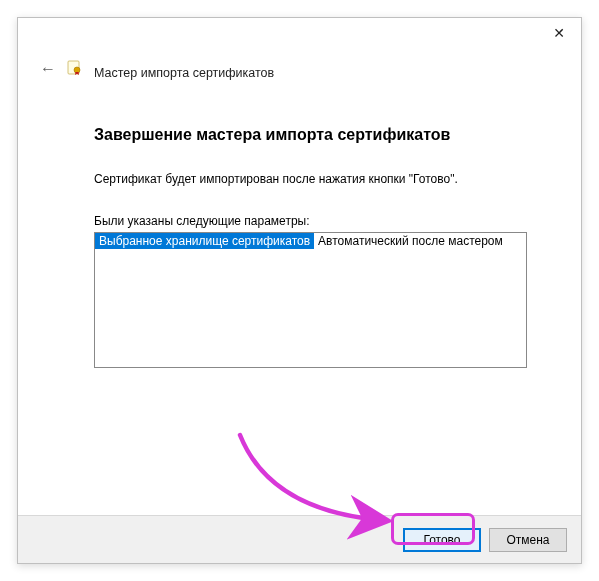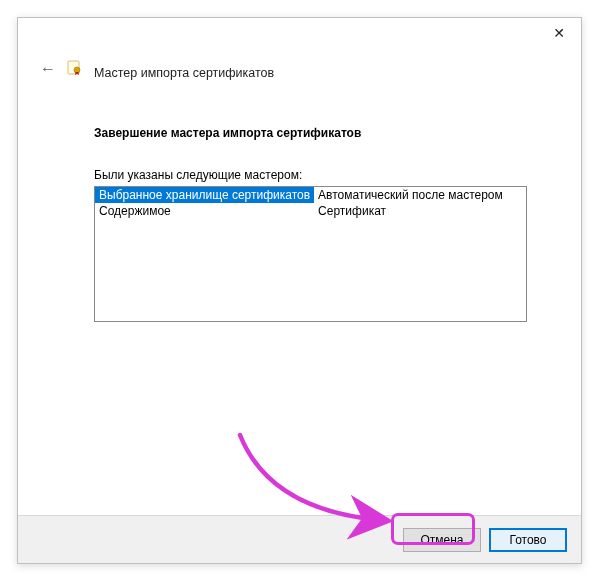--- a/index.html
+++ b/index.html
@@ -50,21 +50,21 @@
   .wizard-icon svg { width: 100%; height: 100%; }
   .wizard-title {
     font-size: 12.5px;
     color: #222;
     margin-top: 12px;
   }
   .content {
     padding: 46px 58px 0 76px;
   }
   .heading {
-    font-size: 12px;
+    font-size: 16px;
     font-weight: 600;
     color: #000;
     margin: 0 0 28px 0;
   }
   .desc {
     font-size: 12px;
     color: #000;
     margin: 0 0 28px 0;
   }
   .params-label {
@@ -151,41 +151,38 @@
         <rect x="2" y="3" width="11" height="13" rx="1" fill="#fffde6" stroke="#c9b25a" stroke-width="0.8"></rect>
         <circle cx="11" cy="12" r="3" fill="#d9a300" stroke="#a87500" stroke-width="0.6"></circle>
         <path d="M9.5 14 L9 17 L11 15.8 L13 17 L12.5 14" fill="#c01818"></path>
       </svg>
     </span>
     <span class="wizard-title">Мастер импорта сертификатов</span>
   </div>
 
   <div class="content">
     <h1 class="heading">Завершение мастера импорта сертификатов</h1>
-    <p class="params-label">Были указаны следующие мастером:</p>
+    <p class="desc">Сертификат будет импортирован после нажатия кнопки "Готово".</p>
+    <p class="params-label">Были указаны следующие параметры:</p>
 
     <div class="params-box">
       <table class="params-table">
         <tbody id="params-body">
             <tr class="sel-row">
               <td class="col-key">Выбранное хранилище сертификатов</td>
               <td>Автоматический после мастером</td>
             </tr>
-            <tr>
-              <td class="col-key">Содержимое</td>
-              <td>Сертификат</td>
-            </tr>
           </tbody>
       </table>
     </div>
   </div>
 
   <div class="footer">
+    <button class="btn btn-primary">Готово</button>
     <button class="btn">Отмена</button>
-    <button class="btn btn-primary">Готово</button>
   </div>
 
 </div>
 
 <div class="highlight-ring" style="left:391px; top:513px; width:84px; height:32px;"></div>
 
 <svg class="arrow-svg" style="left:220px; top:420px; width:200px; height:120px;" viewBox="0 0 200 120">
   <defs>
     <marker id="ahead" markerWidth="10" markerHeight="10" refX="7" refY="5" orient="auto">
       <path d="M0,0 L10,5 L0,10 L3,5 Z" fill="#d838d8"></path>

